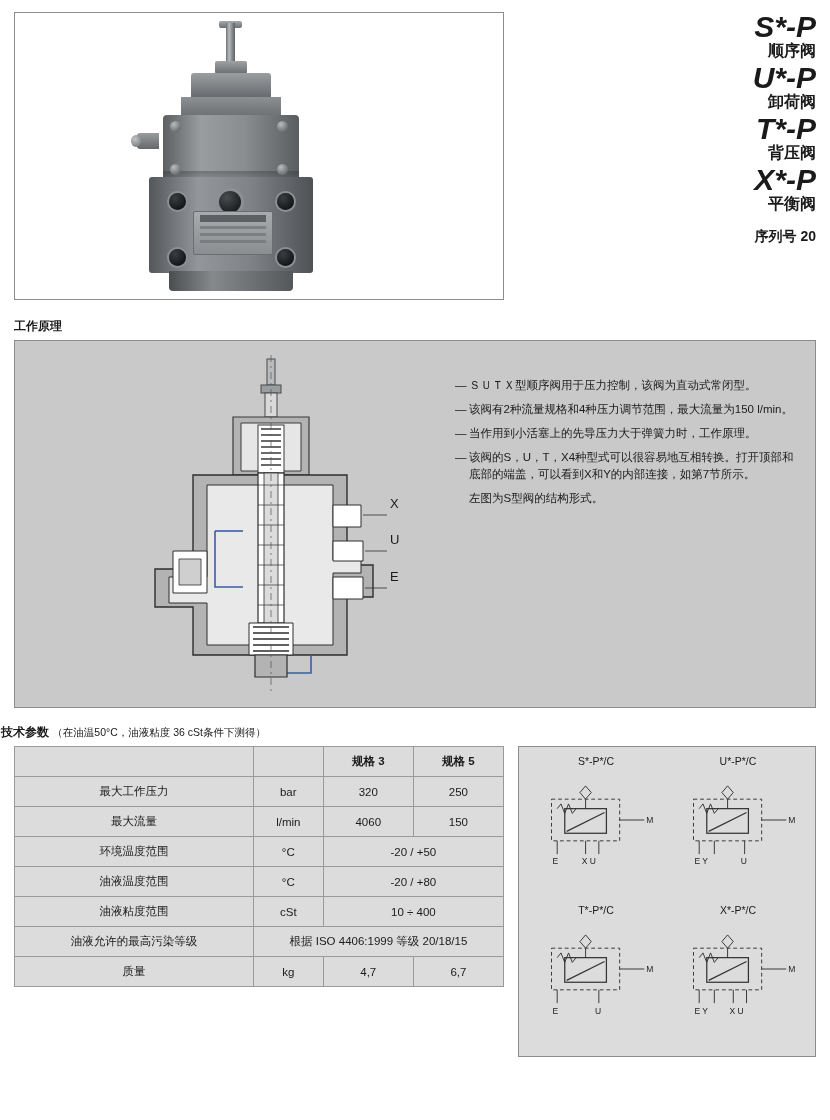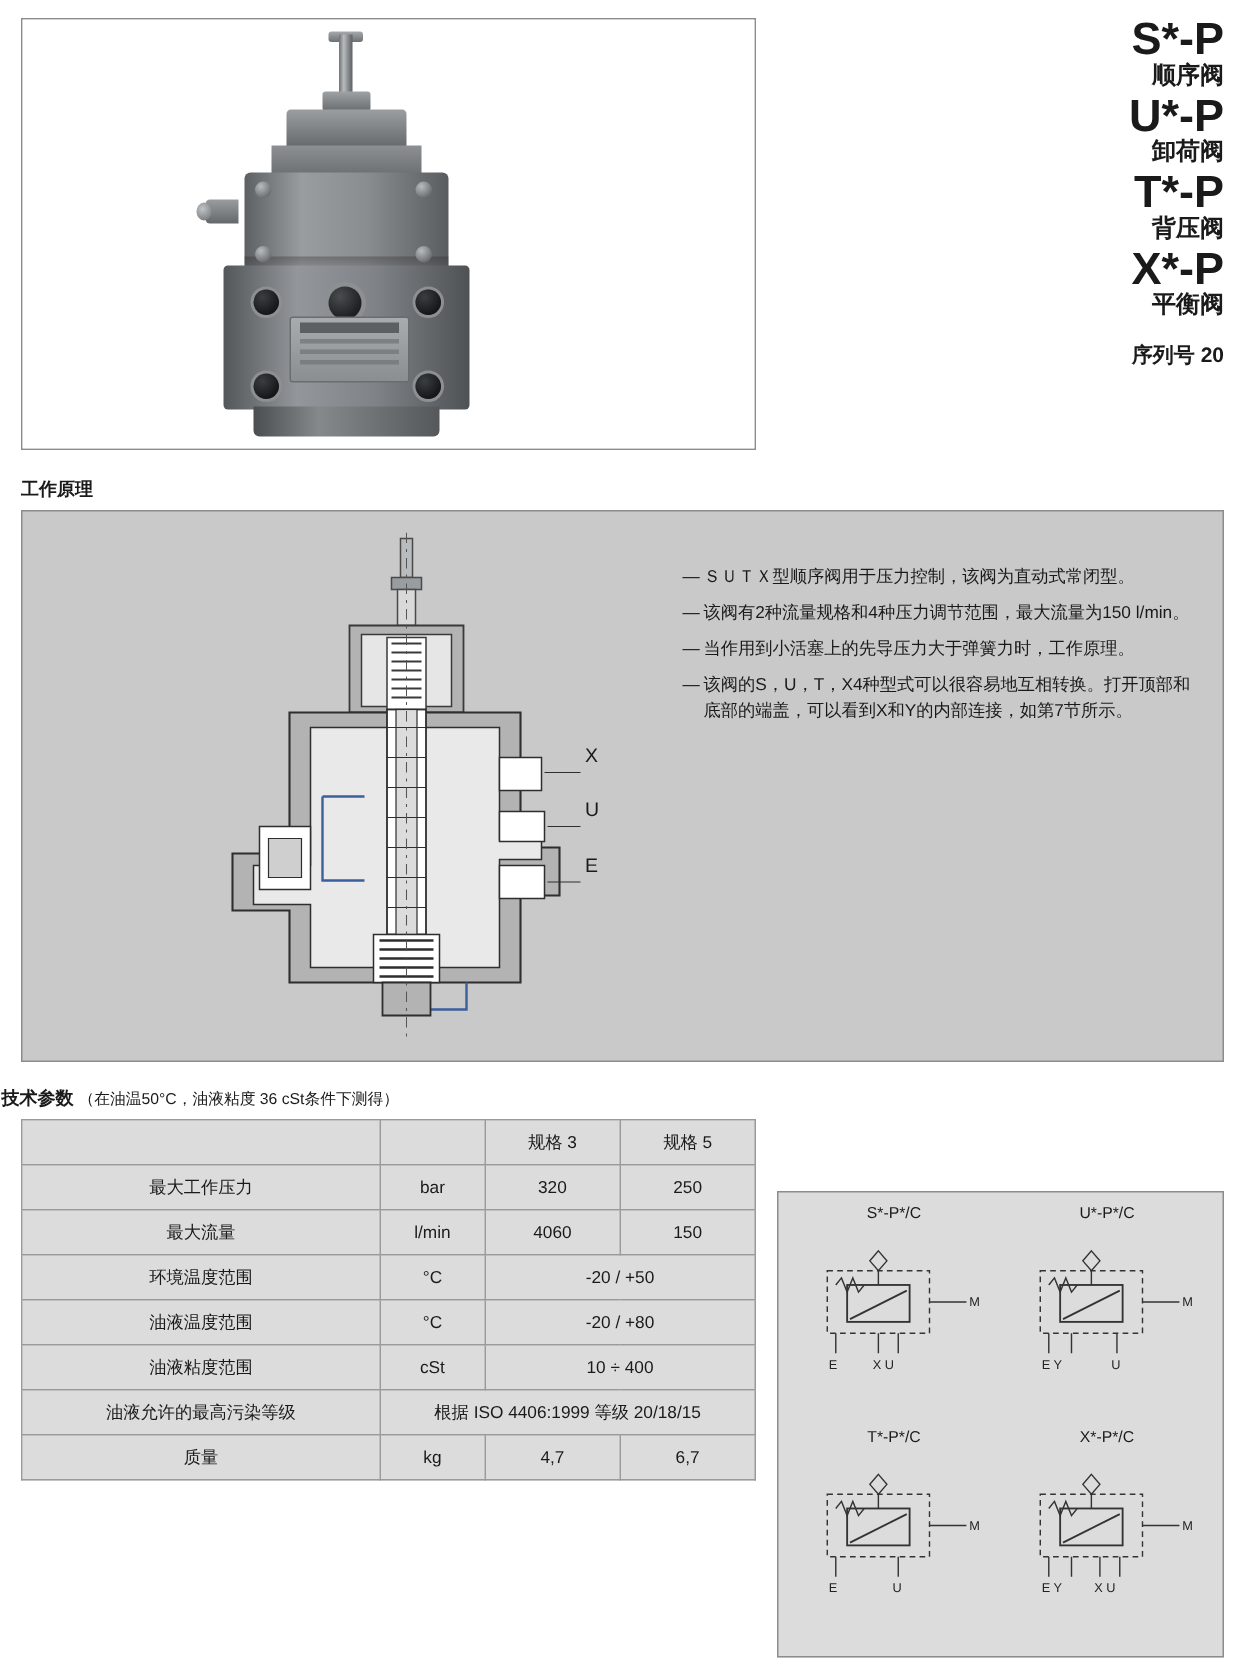--- a/index.html
+++ b/index.html
@@ -75,20 +75,21 @@
   .v-center { position:absolute; left:112px; top:170px; width:22px; height:22px;
             border-radius:50%;
             background: radial-gradient(circle at 35% 30%, #4a4d50, #1d1f22 70%);
             box-shadow: 0 0 0 3px #8d9093;}
 
   .header-right { flex: 1; padding-left: 10px; text-align: right; }
   .prod-block { margin-bottom: 2px; }
   .prod-code {
     font-weight: bold; font-size: 30px; letter-spacing: 0px; line-height: 30px;
     font-family: "Liberation Sans", sans-serif;
+    font-style: italic;
   }
   .prod-name { font-size: 16px; font-weight: bold; line-height: 20px; margin-top: -1px;}
   .serial { font-size: 14px; font-weight: bold; margin-top: 14px; }
 
   
   .section-title { font-size: 12px; font-weight: bold; padding: 0 0 5px 14px; }
   .section-title .small { font-weight: normal; font-size: 10.5px; }
 
   
   .principle-box {
@@ -114,24 +115,24 @@
   .symb-col { flex: 1; padding-left: 14px; }
 
   table.tech { border-collapse: collapse; width: 490px; font-size: 11.5px; }
   table.tech td, table.tech th {
     border: 1px solid #9a9a9a; padding: 7px 8px; background: #dcdcdc;
     font-weight: normal; text-align: center; height: 22px;
   }
   table.tech td.lbl-cell { text-align: center; width: 212px; }
   table.tech td.unit { width: 62px; }
   table.tech td.v { width: 80px; }
-  table.tech tr.head td { font-weight: normal; }
-
-  
-  .symb-box { border: 1px solid #8c8c8c; background: #dcdcdc; height: 311px; padding: 6px; margin-top: 48px; }
+  table.tech tr.head td { font-weight: bold; }
+
+  
+  .symb-box { border: 1px solid #8c8c8c; background: #dcdcdc; height: 311px; padding: 6px; }
   .symb-grid { display: grid; grid-template-columns: 1fr 1fr; grid-template-rows: 1fr 1fr; height: 100%; }
   .symb-cell { position: relative; }
   .symb-cap { text-align: center; font-size: 10.5px; padding-top: 2px; }
   .symb-svg { width: 100%; }
 </style>
 </head>
 <body>
 
 <div class="page">
 
@@ -273,20 +274,21 @@
         <div class="txt">该阀有2种流量规格和4种压力调节范围，最大流量为150 l/min。</div>
       </div>
       <div class="b">
         <div class="dash">—</div>
         <div class="txt">当作用到小活塞上的先导压力大于弹簧力时，工作原理。</div>
       </div>
       <div class="b">
         <div class="dash">—</div>
         <div class="txt">该阀的S，U，T，X4种型式可以很容易地互相转换。打开顶部和底部的端盖，可以看到X和Y的内部连接，如第7节所示。</div>
       </div>
+      <div class="note">左图为S型阀的结构形式。</div>
     </div>
   </div>
 
   <div style="height:16px"></div>
   <div style="display:flex; padding:0 1px;">
     <div style="width:490px;">
       <div class="section-title" style="padding-left:0;">
         <span>技术参数</span>
         <span class="small">（在油温50°C，油液粘度 36 cSt条件下测得）</span>
       </div>

